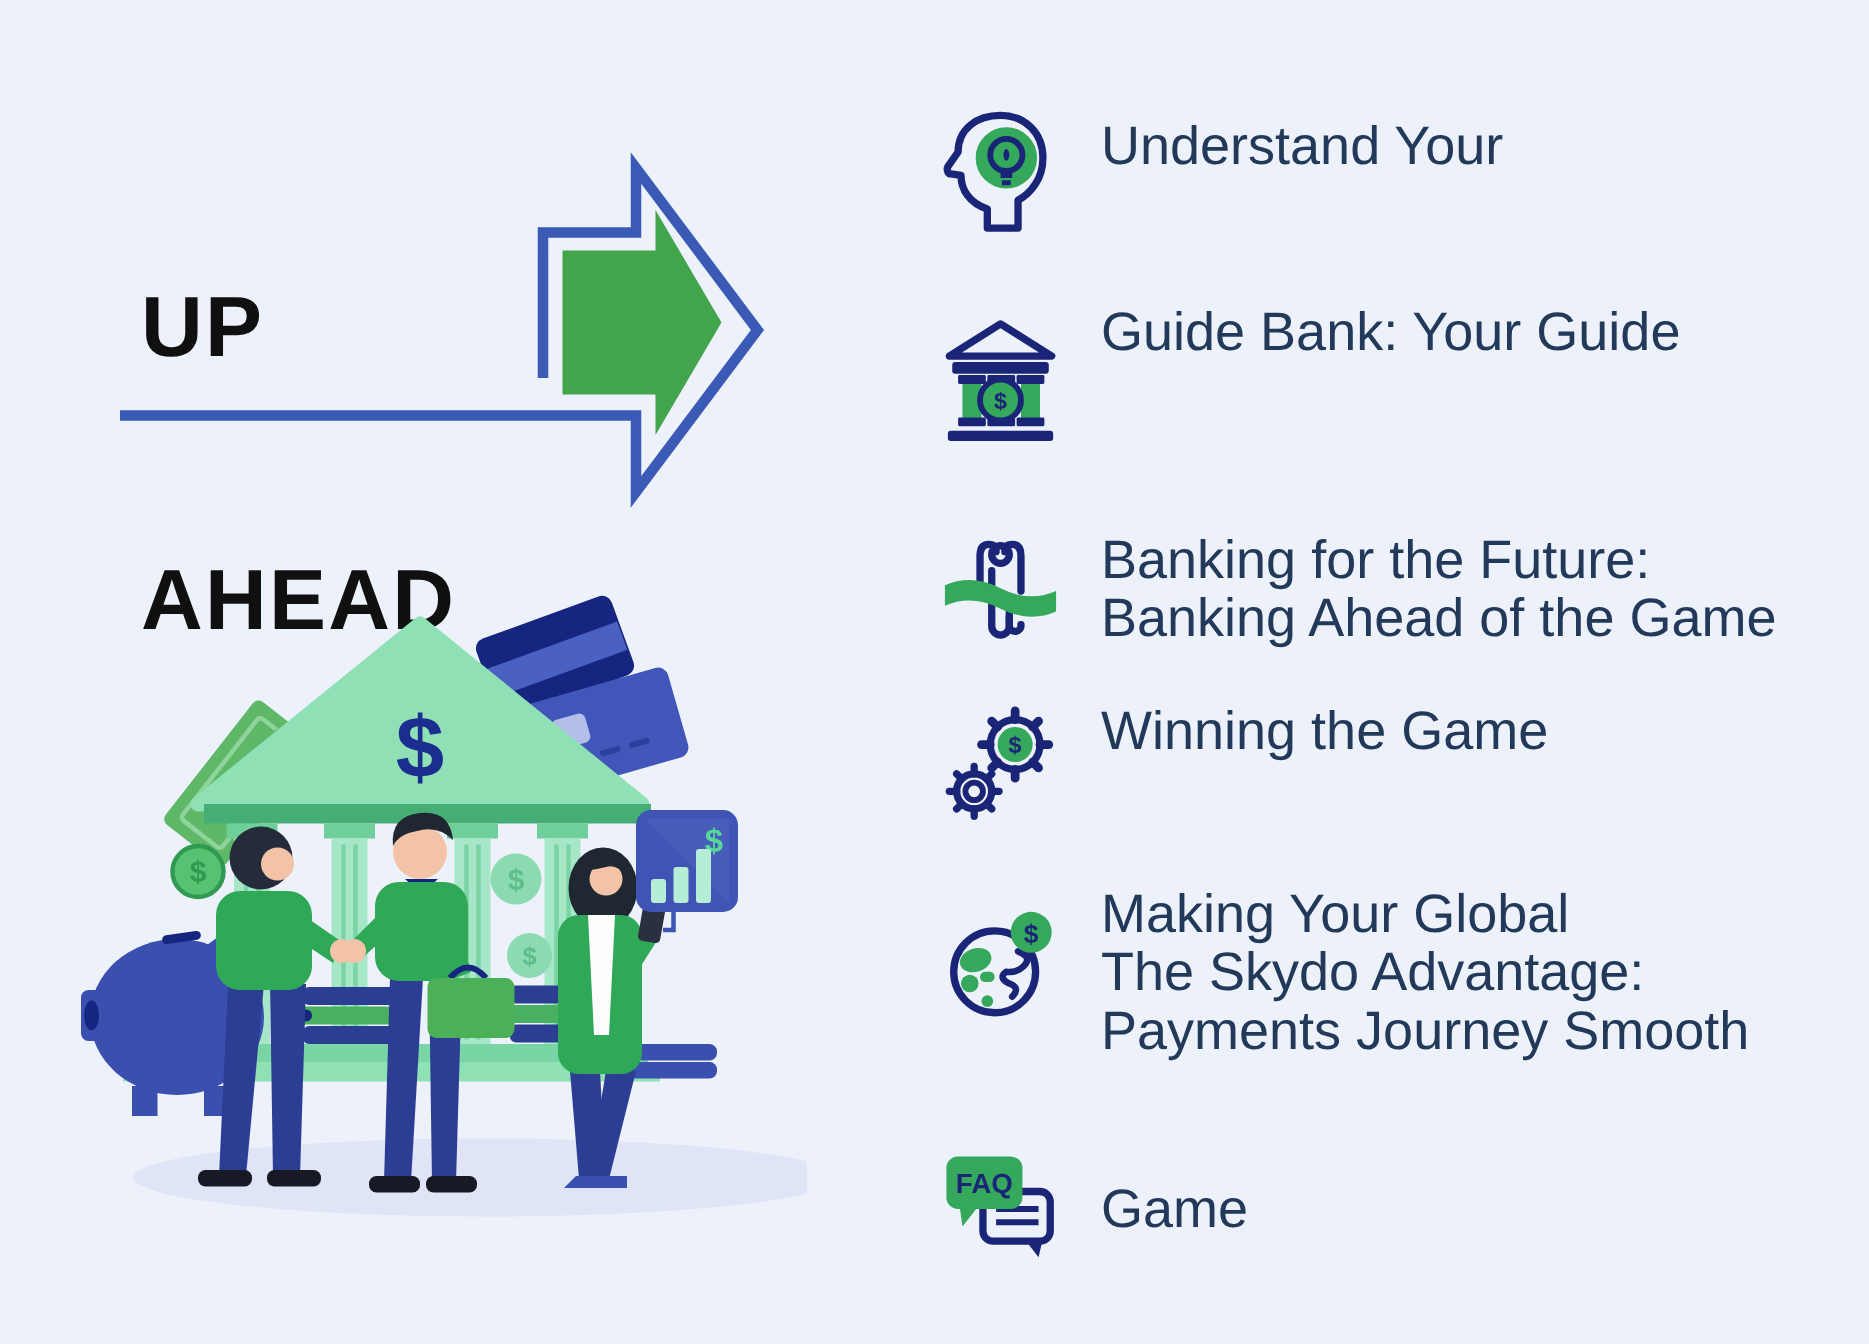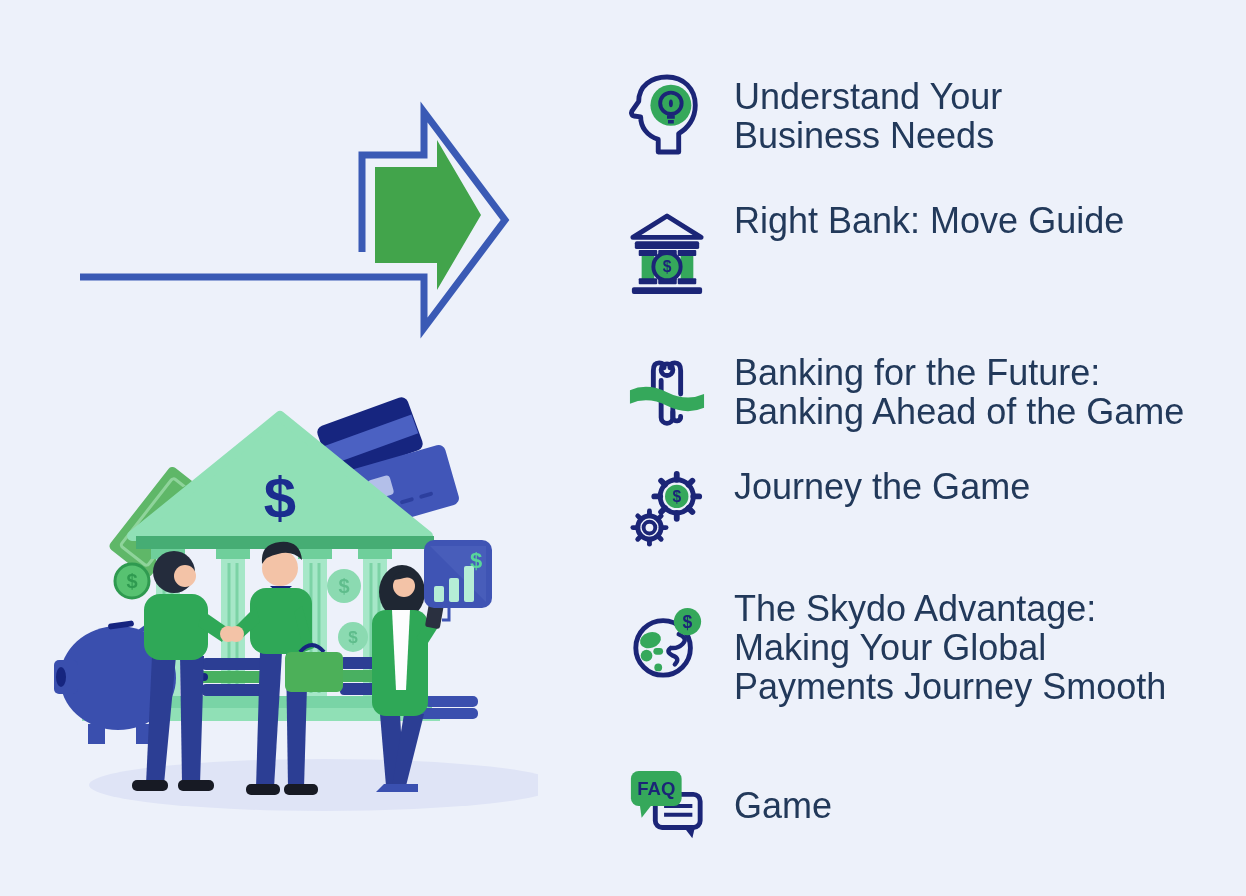--- a/index.html
+++ b/index.html
@@ -22,20 +22,24 @@
   }
   .toc-text span{display:block;}
   .toc-item.single .toc-text{padding-top:26px;}
   svg text{font-family:"Liberation Sans",sans-serif;}
 </style>
 </head>
 <body>
 
 <div id="canvas">
 
+  <div class="title">
+    <span>UP</span>
+    <span>AHEAD</span>
+  </div>
 
   <svg class="arrow-svg" width="460" height="245" viewBox="0 0 460 245">
     <polygon points="315,67 377,67 377,40 421,115 377,190 377,163 315,163" fill="#42a44b"></polygon>
     <path d="M302,152 L302,55 L364,55 L364,12 L445,120 L364,228 L364,177 L20,177" fill="none" stroke="#3a5ab5" stroke-width="7"></path>
   </svg>
 
   <svg class="illustration-svg" width="486" height="470" viewBox="0 0 486 470">
 
     <ellipse cx="272" cy="395" rx="235" ry="26" fill="#dfe4f6"></ellipse>
 
@@ -207,21 +211,20 @@
       <svg width="78" height="86" viewBox="0 0 80 86">
         <circle cx="44" cy="33" r="21" fill="#35a85b"></circle>
         <path d="M31,81 V68 C19,64 13,55 13,45 L6,44 C4,44 3,41 4,39 L11,29 C11,13 24,4 40,4 C57,4 69,16 69,33 C69,47 61,57 52,62 V81 Z" fill="none" stroke="#1b2577" stroke-width="5" stroke-linejoin="round"></path>
         <circle cx="44" cy="31" r="11" fill="none" stroke="#1b2577" stroke-width="4"></circle>
         <ellipse cx="44" cy="31" rx="2" ry="4" fill="#1b2577"></ellipse>
         <path d="M40,45 h8 M41,50 h6" stroke="#1b2577" stroke-width="3.5" fill="none"></path>
       </svg>
     </span>
     <div class="toc-text">
       <span>Understand Your</span>
-      <span>Business Needs</span>
     </div>
   </div>
 
   <div class="toc-item" style="top:196px;">
     <span class="toc-icon">
       <svg width="78" height="86" viewBox="0 0 80 86" style="margin-top:14px;">
         <path d="M40,5 L75,27 H5 Z" fill="none" stroke="#1b2577" stroke-width="5" stroke-linejoin="round"></path>
         <rect x="7" y="31" width="66" height="8" rx="2" fill="#1b2577"></rect>
         <g fill="#35a85b">
           <rect x="14" y="46" width="13" height="24"></rect>
@@ -235,21 +238,21 @@
           <rect x="11" y="69" width="19" height="6" rx="1"></rect>
           <rect x="31" y="69" width="19" height="6" rx="1"></rect>
           <rect x="51" y="69" width="19" height="6" rx="1"></rect>
         </g>
         <circle cx="40" cy="57" r="14" fill="#35a85b" stroke="#1b2577" stroke-width="4"></circle>
         <text x="40" y="63" text-anchor="middle" font-size="16" font-weight="bold" fill="#1b2577">$</text>
         <rect x="4" y="78" width="72" height="7" rx="2" fill="#1b2577"></rect>
       </svg>
     </span>
     <div class="toc-text">
-      <span>Right Bank: Move Guide</span>
+      <span>Guide Bank: Your Guide</span>
     </div>
   </div>
 
   <div class="toc-item" style="top:348px;">
     <span class="toc-icon">
       <svg width="78" height="86" viewBox="0 0 80 86" style="margin-top:6px;">
         <g fill="none" stroke="#1b2577" stroke-width="5" stroke-linecap="round">
           <path d="M26,40 V16 Q26,8 32,8 Q37,8 37,13"></path>
           <path d="M54,40 V16 Q54,8 48,8 Q43,8 43,13"></path>
           <circle cx="40" cy="15" r="6"></circle>
@@ -289,42 +292,42 @@
           <line x1="10" y1="60" x2="5" y2="60"></line>
             <line x1="13.5" y1="51.5" x2="10" y2="48"></line>
           <line x1="22" y1="48" x2="22" y2="43"></line>
             <line x1="30.5" y1="51.5" x2="34" y2="48"></line>
         </g>
         <circle cx="22" cy="60" r="12" fill="none" stroke="#1b2577" stroke-width="5"></circle>
         <circle cx="22" cy="60" r="6" fill="none" stroke="#1b2577" stroke-width="4"></circle>
       </svg>
     </span>
     <div class="toc-text">
-      <span>Journey the Game</span>
+      <span>Winning the Game</span>
     </div>
   </div>
 
   <div class="toc-item" style="top:584px;">
     <span class="toc-icon">
       <svg width="78" height="86" viewBox="0 0 80 86" style="margin-top:16px;">
         <circle cx="36" cy="48" r="28" fill="none" stroke="#1b2577" stroke-width="5"></circle>
         <g fill="#35a85b">
           <ellipse cx="23" cy="40" rx="11" ry="8" transform="rotate(-18 23 40)"></ellipse>
           <circle cx="19" cy="56" r="6"></circle>
           <circle cx="31" cy="68" r="4"></circle>
           <rect x="26" y="48" width="10" height="7" rx="3.5"></rect>
         </g>
         <path d="M52,34 q10,4 4,10 q-5,5 -12,4 q-6,4 2,8 q8,3 2,9" fill="none" stroke="#1b2577" stroke-width="4.5" stroke-linecap="round"></path>
         <circle cx="61" cy="21" r="14" fill="#35a85b"></circle>
         <text x="61" y="28" text-anchor="middle" font-size="18" font-weight="bold" fill="#1b2577">$</text>
       </svg>
     </span>
     <div class="toc-text">
+      <span>Making Your Global</span>
       <span>The Skydo Advantage:</span>
-      <span>Making Your Global</span>
       <span>Payments Journey Smooth</span>
     </div>
   </div>
 
   <div class="toc-item single" style="top:760px;">
     <span class="toc-icon">
       <svg width="78" height="86" viewBox="0 0 80 86" style="margin-top:4px;">
         <rect x="28" y="30" width="46" height="34" rx="7" fill="#edf1fa" stroke="#1b2577" stroke-width="5"></rect>
         <path d="M56,62 l10,13 3,-13 z" fill="#1b2577"></path>
         <path d="M37,42 h29 M37,51 h29" stroke="#1b2577" stroke-width="4" fill="none"></path>

